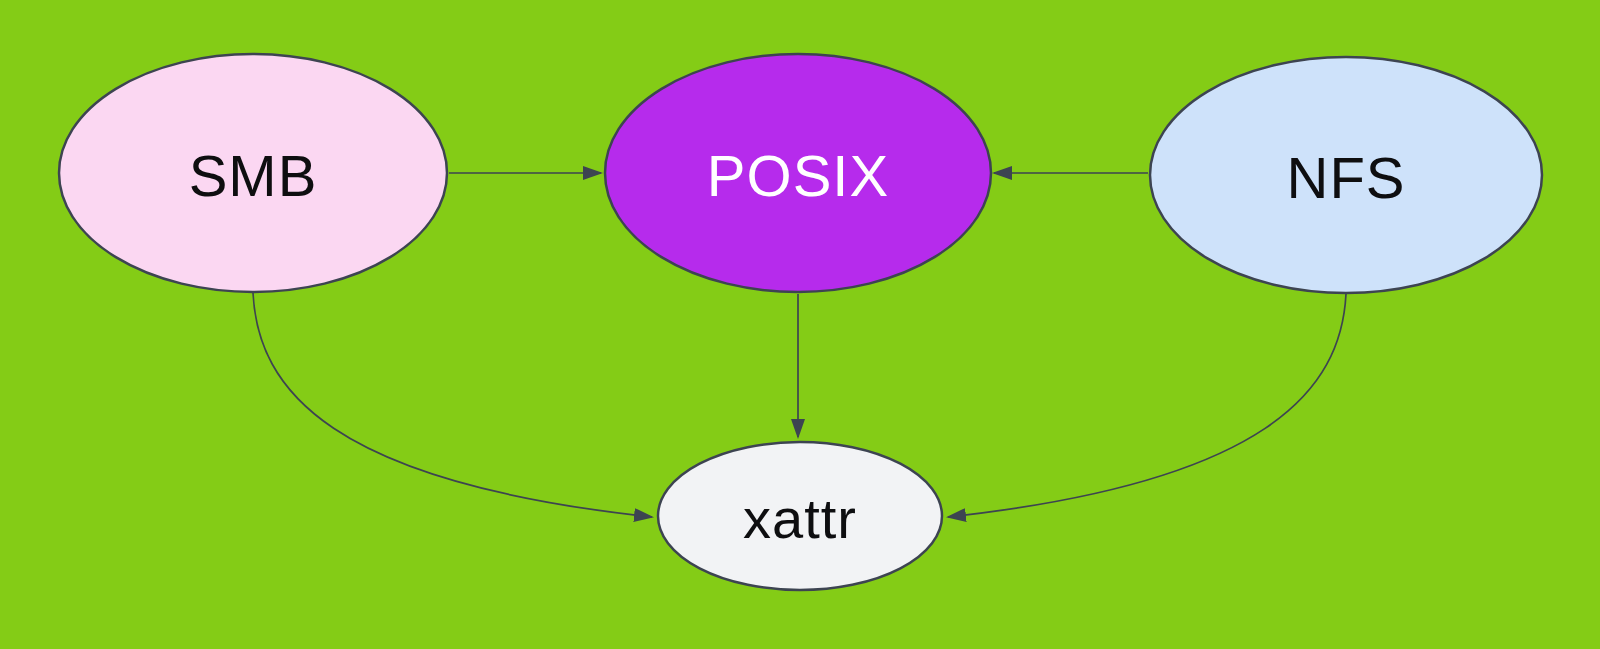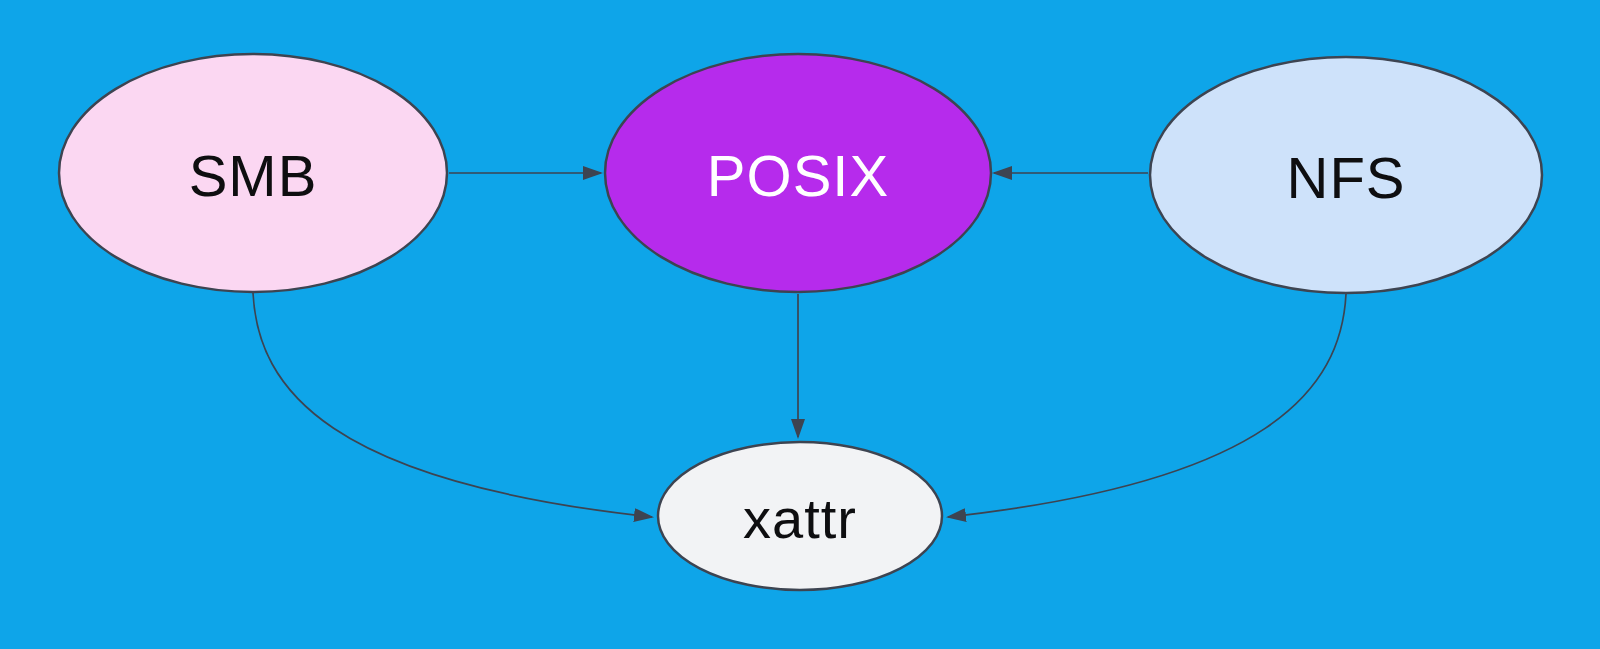--- a/index.html
+++ b/index.html
@@ -5,21 +5,21 @@
   html, body {
     margin: 0;
     padding: 0;
     background: #ffffff;
     font-family: "Liberation Sans", sans-serif;
   }
   .canvas {
     position: relative;
     width: 1600px;
     height: 649px;
-    background: #0ea5e9;
+    background: #84cc16;
     overflow: hidden;
   }
   svg { display: block; }
   .node-ellipse { stroke-width: 2.5; }
   .edge-path { fill: none; stroke-width: 1.7; }
   .node-label {
     font-family: "Liberation Sans", sans-serif;
     font-size: 58px;
     font-weight: 400;
     text-anchor: middle;

